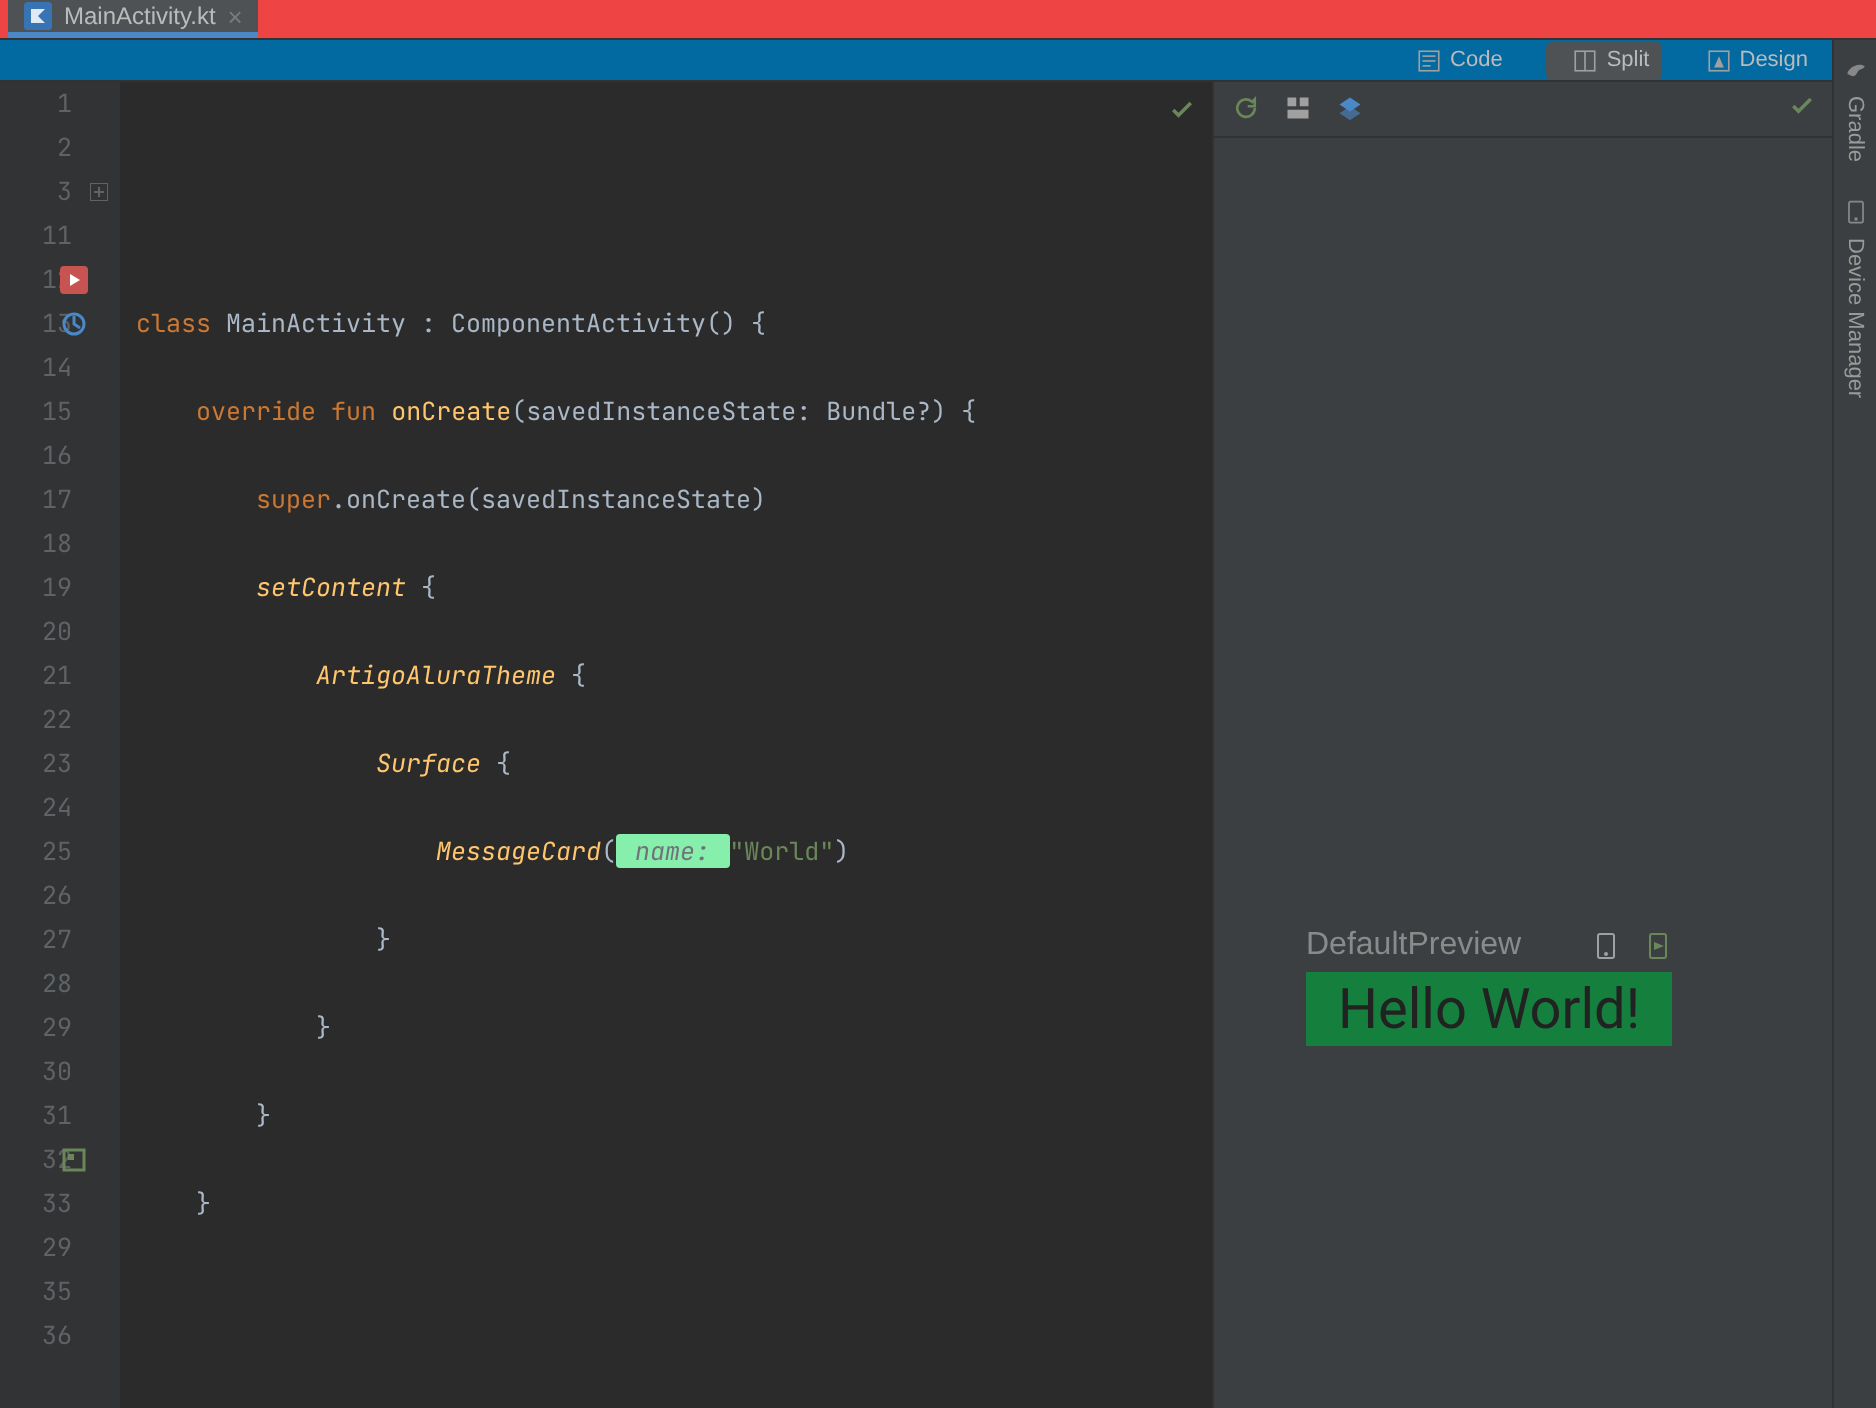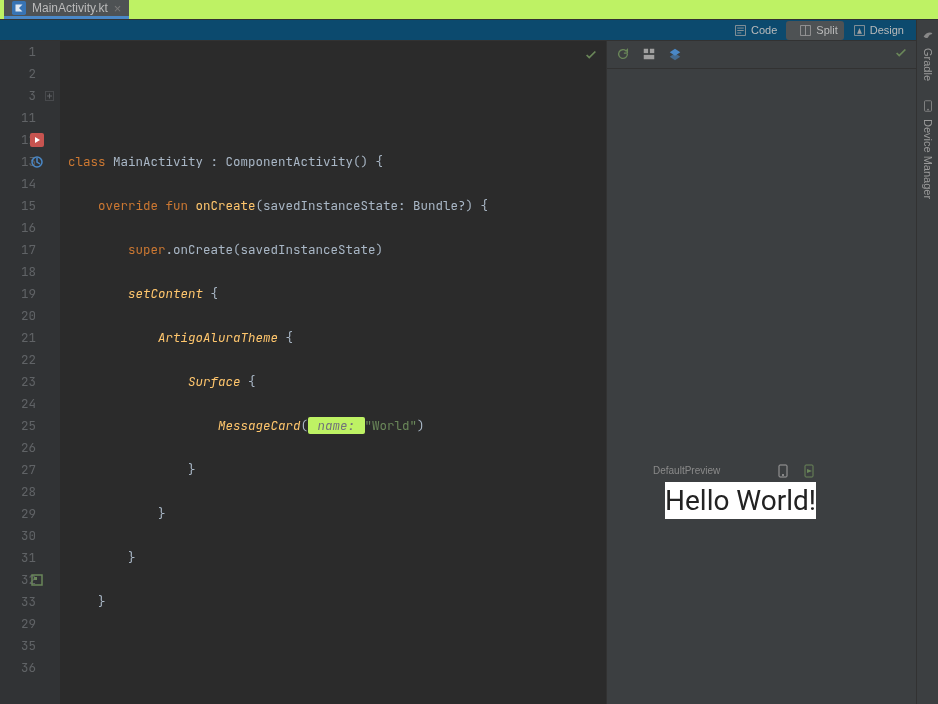--- a/index.html
+++ b/index.html
@@ -9,21 +9,21 @@
     font-size: 12px;
     background: #3c3f41;
     color: #bbbbbb;
     display: flex;
     flex-direction: column;
   }
 
   
   .tabbar {
     height: 28px;
-    background: #bef264;
+    background: #ef4444;
     border-bottom: 1px solid #323232;
     display: flex;
     align-items: stretch;
     padding-left: 4px;
   }
   .tab {
     display: flex;
     align-items: center;
     gap: 6px;
     padding: 0 8px;
@@ -66,26 +66,26 @@
 
   
   .main {
     flex: 1 1 auto;
     display: flex;
     flex-direction: column;
     min-width: 0;
   }
   .viewmodes {
     height: 28px;
-    background: #0c4a6e;
+    background: #0369a1;
     border-bottom: 1px solid #323232;
     display: flex;
     justify-content: flex-end;
     align-items: center;
-    gap: 3px;
+    gap: 16px;
     padding-right: 6px;
   }
   .mode {
     display: flex;
     align-items: center;
     gap: 4px;
     padding: 3px 6px;
     font-size: 11px;
     color: #bbbbbb;
     cursor: pointer;
@@ -146,21 +146,21 @@
     color: #6a8759;
   }
 
   
   .kw   { color: #cc7832; }
   .fn   { color: #ffc66d; }
   .fn-i { color: #ffc66d; font-style: italic; }
   .str  { color: #6a8759; }
   .id   { color: #a9b7c6; }
   .par  { color: #72737a; font-style: italic; }
-  .pbg  { background: #bef264; padding: 0 2px; border-radius: 2px; }
+  .pbg  { background: #86efac; padding: 0 2px; border-radius: 2px; }
   .op   { color: #a9b7c6; }
   .fold-dots { background: #3a3a3a; color: #808080; padding: 0 3px; border-radius: 3px; }
 
   
   .preview {
     flex: 1 1 auto;
     background: #3c3f41;
     border-left: 1px solid #323232;
     display: flex;
     flex-direction: column;
@@ -180,37 +180,36 @@
   .preview-canvas {
     flex: 1 1 auto;
     position: relative;
   }
   .preview-item {
     position: absolute;
     left: 46px;
     top: 395px;
   }
   .preview-label {
-    font-size: 10px;
+    font-size: 16px;
     color: #8a8a8a;
     margin-bottom: 4px;
     display: flex;
     align-items: center;
     gap: 12px;
   }
   .preview-label .spacer { flex:1 1 auto; }
   .preview-label .pbtn { width:14px; height:14px; cursor:pointer; }
   .preview-render {
-    background: #ffffff;
+    background: #15803d;
     color: #222;
     font-family: Roboto, Arial, sans-serif;
     font-size: 28px;
-    padding: 2px 0;
+    padding: 2px 16px;
     white-space: nowrap;
-    margin-left: 12px;
   }
 </style>
 </head>
 <body>
 
 <div class="tabbar">
   <div class="tab">
     <svg viewBox="0 0 16 16">
         <rect width="16" height="16" rx="2" fill="#3874b4"></rect>
         <path d="M4 4h8L8 8l4 4H4z" fill="#fff" opacity="0.85"></path>

